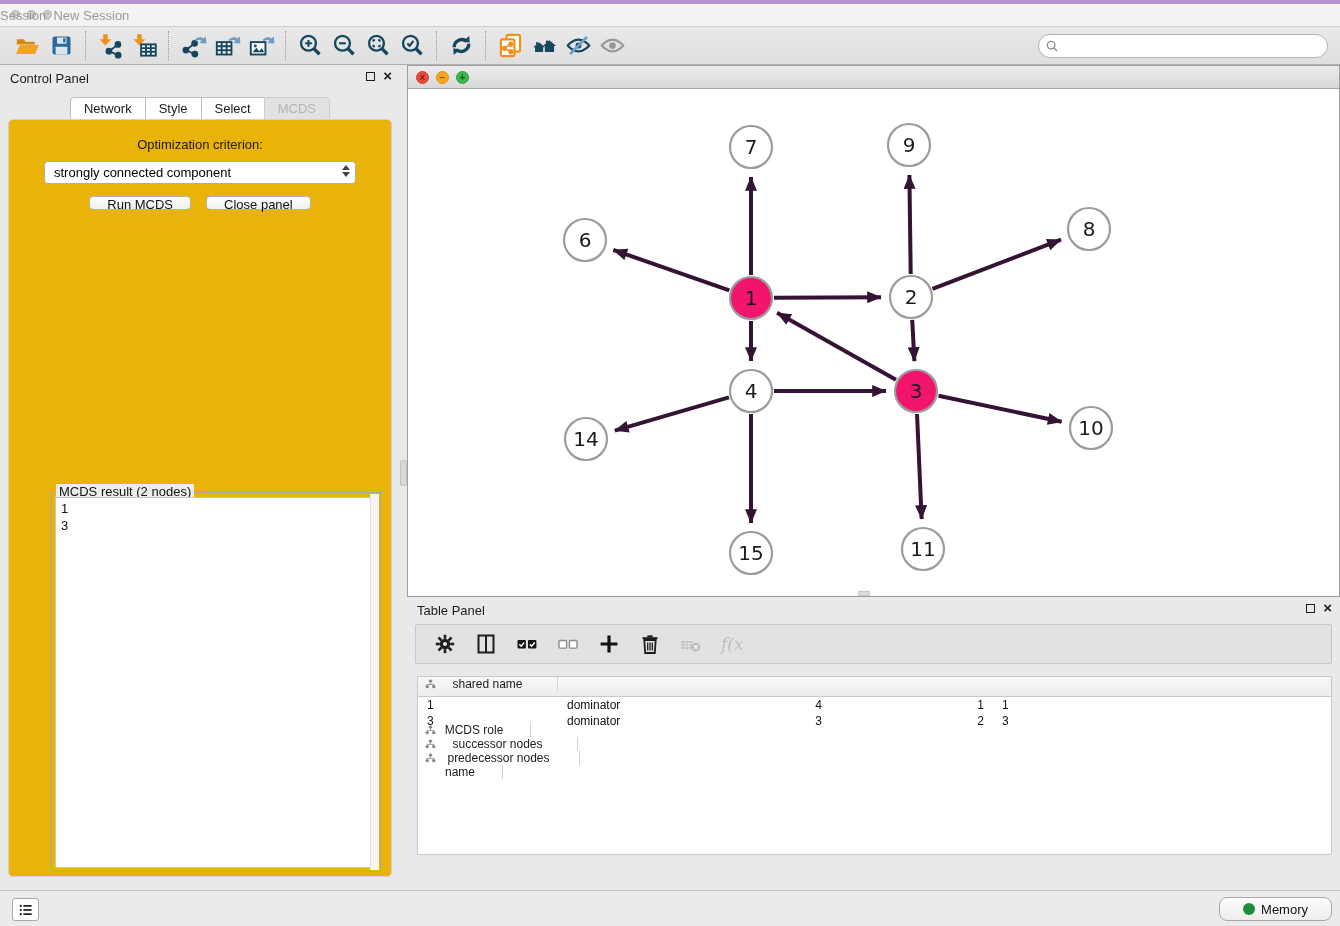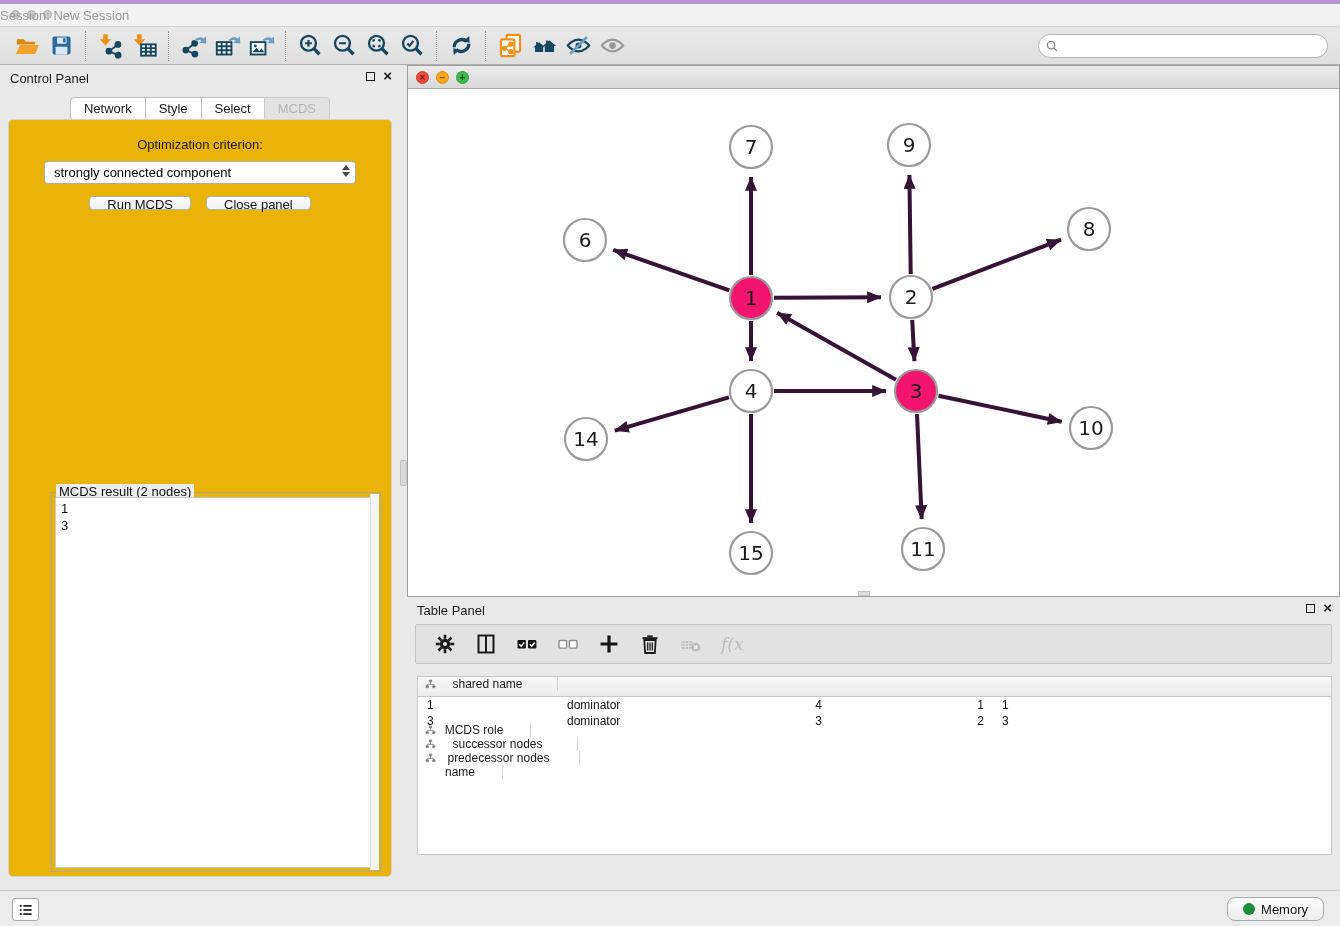--- a/index.html
+++ b/index.html
@@ -105,21 +105,21 @@
   .td { font-size:12px; color:#111; padding:1px 9px 0; overflow:hidden; white-space:nowrap; }
   #tp-tabs { position:absolute; left:0; right:0; bottom:4px; }
 
   
   #status-bar { position:absolute; left:0; top:890px; width:1340px; height:36px;
     background:#ebebeb; border-top:1px solid #c2c2c2; }
   #list-btn { position:absolute; left:12px; top:7px; width:27px; height:23px;
     background:#fff; border:1px solid #a9a9a9; border-radius:3px;
     display:flex; align-items:center; justify-content:center; }
   #list-btn svg { width:18px; height:18px; }
-  #memory-btn { position:absolute; right:16px; top:6px; height:24px; padding:0 15px;
+  #memory-btn { position:absolute; right:8px; top:6px; height:24px; padding:0 23px;
     background:linear-gradient(#fdfdfd,#ededed); border:1px solid #a9a9a9; border-radius:8px;
     display:flex; align-items:center; gap:6px; font-size:13px; color:#111; }
   #memory-dot { width:12px; height:12px; border-radius:50%; }
 </style>
 </head>
 <body>
 
 <div id="titlebar">
   <div id="topline"></div>
   <span class="tl-dot" style="left:11px"></span>

